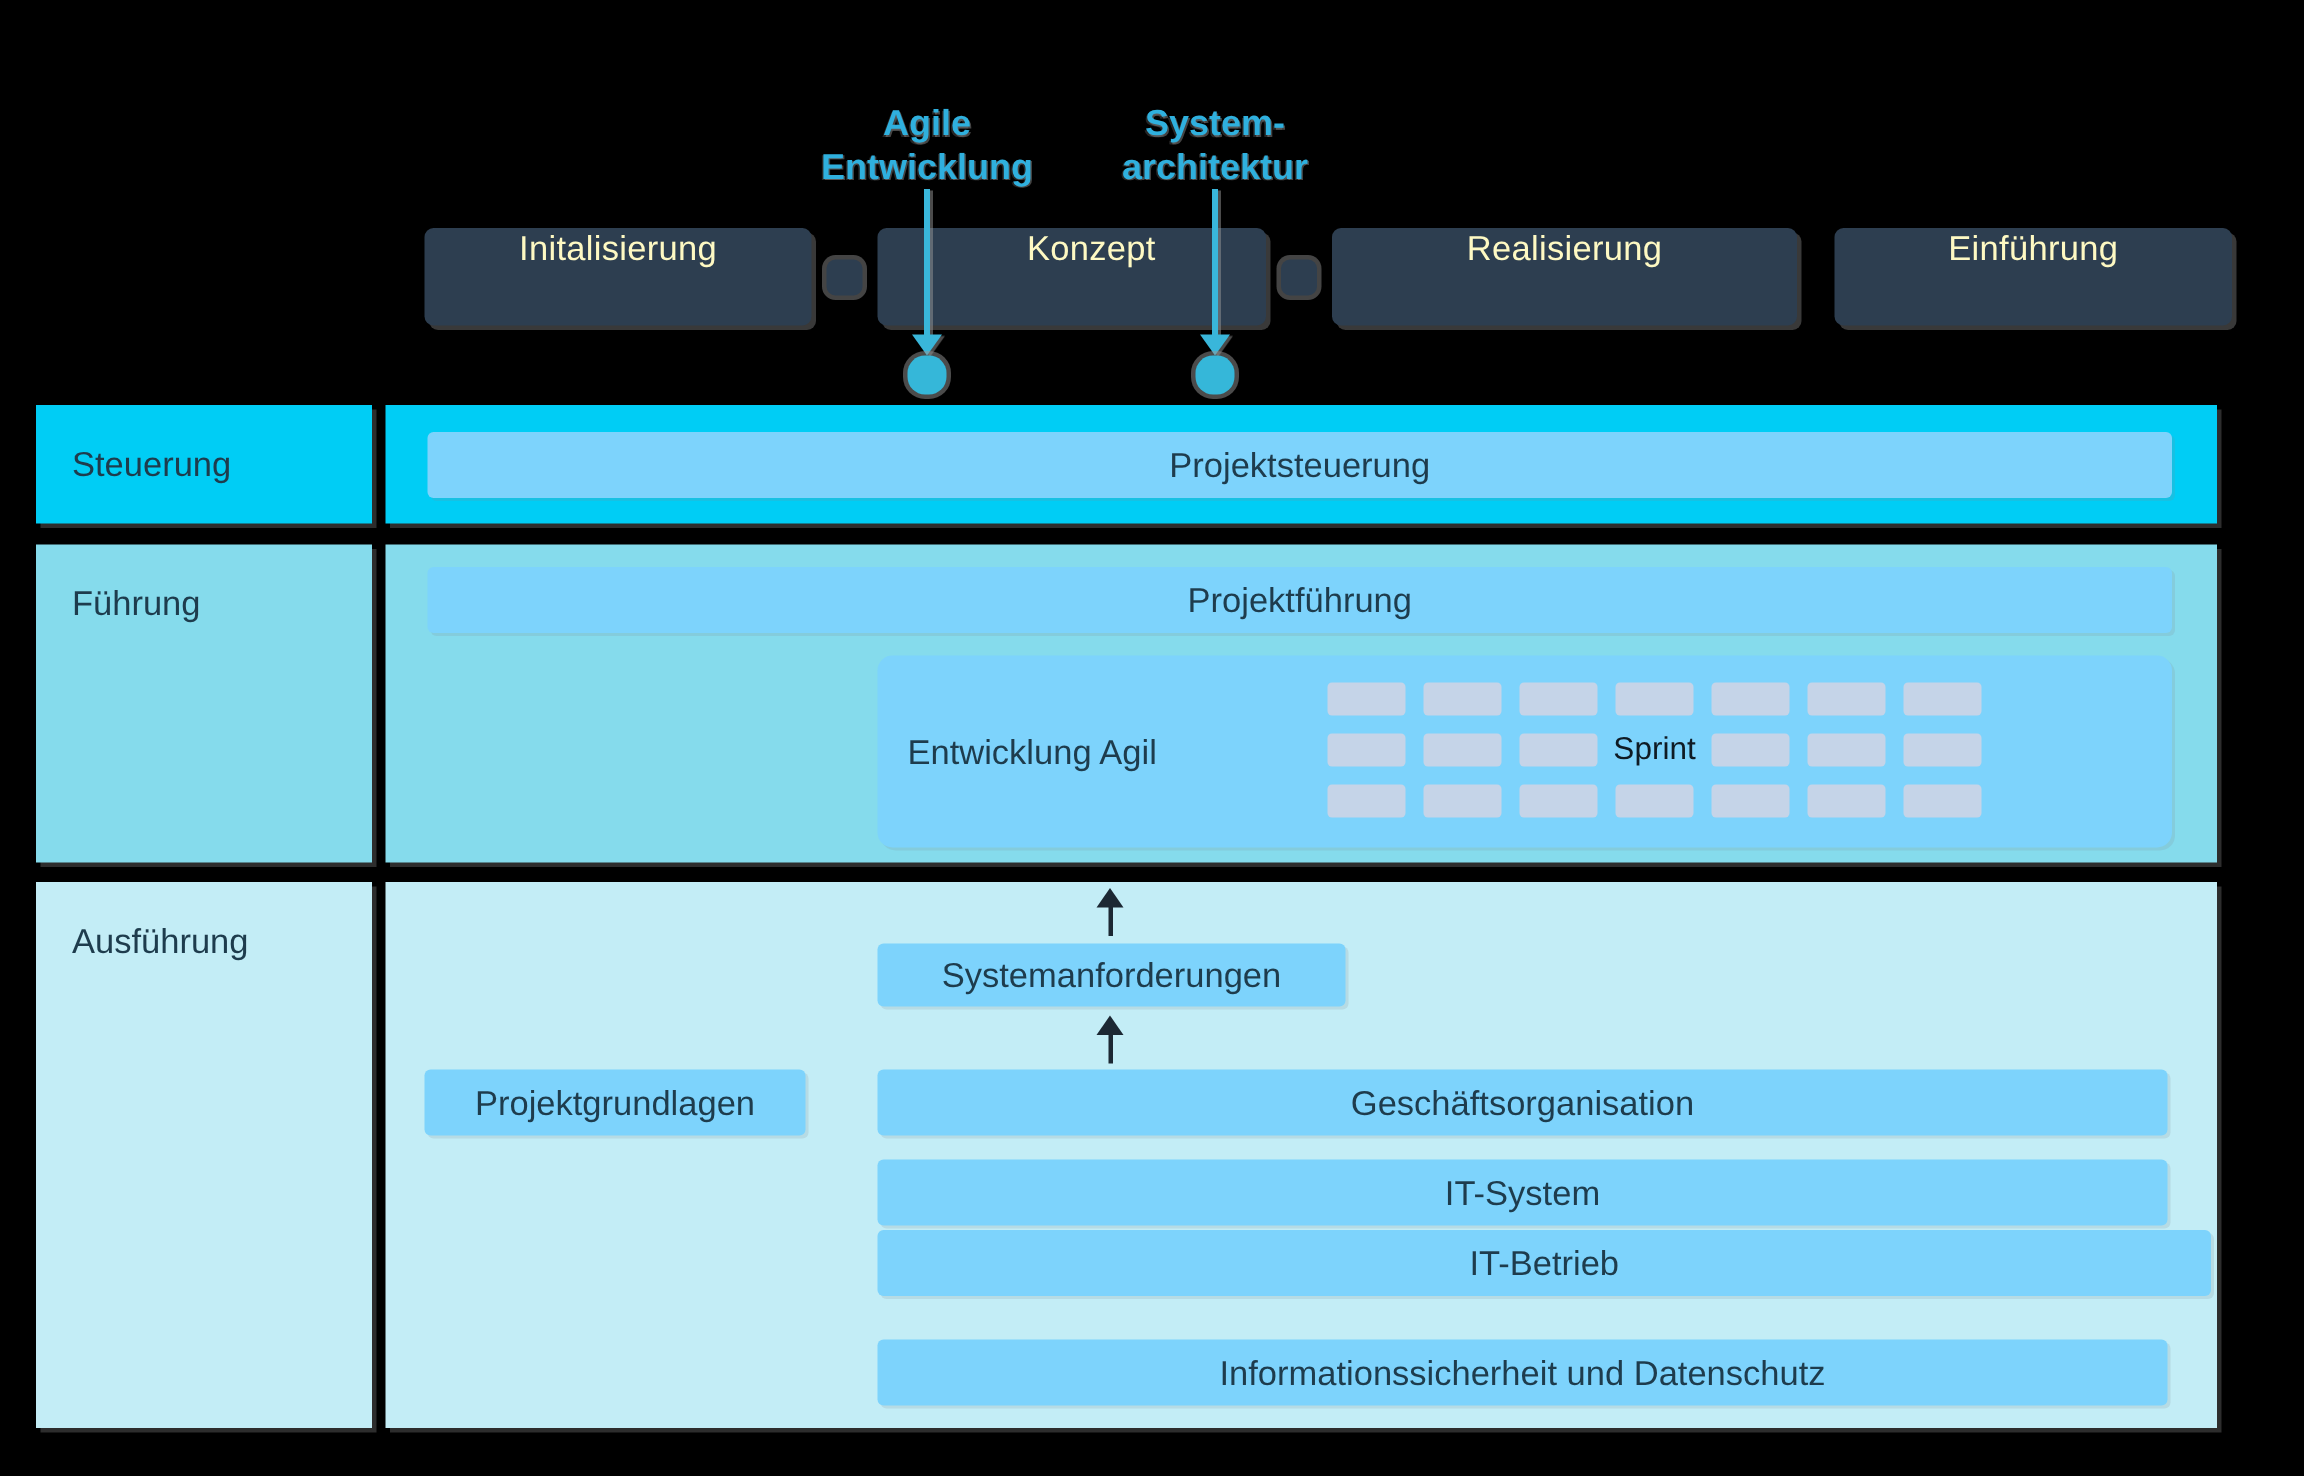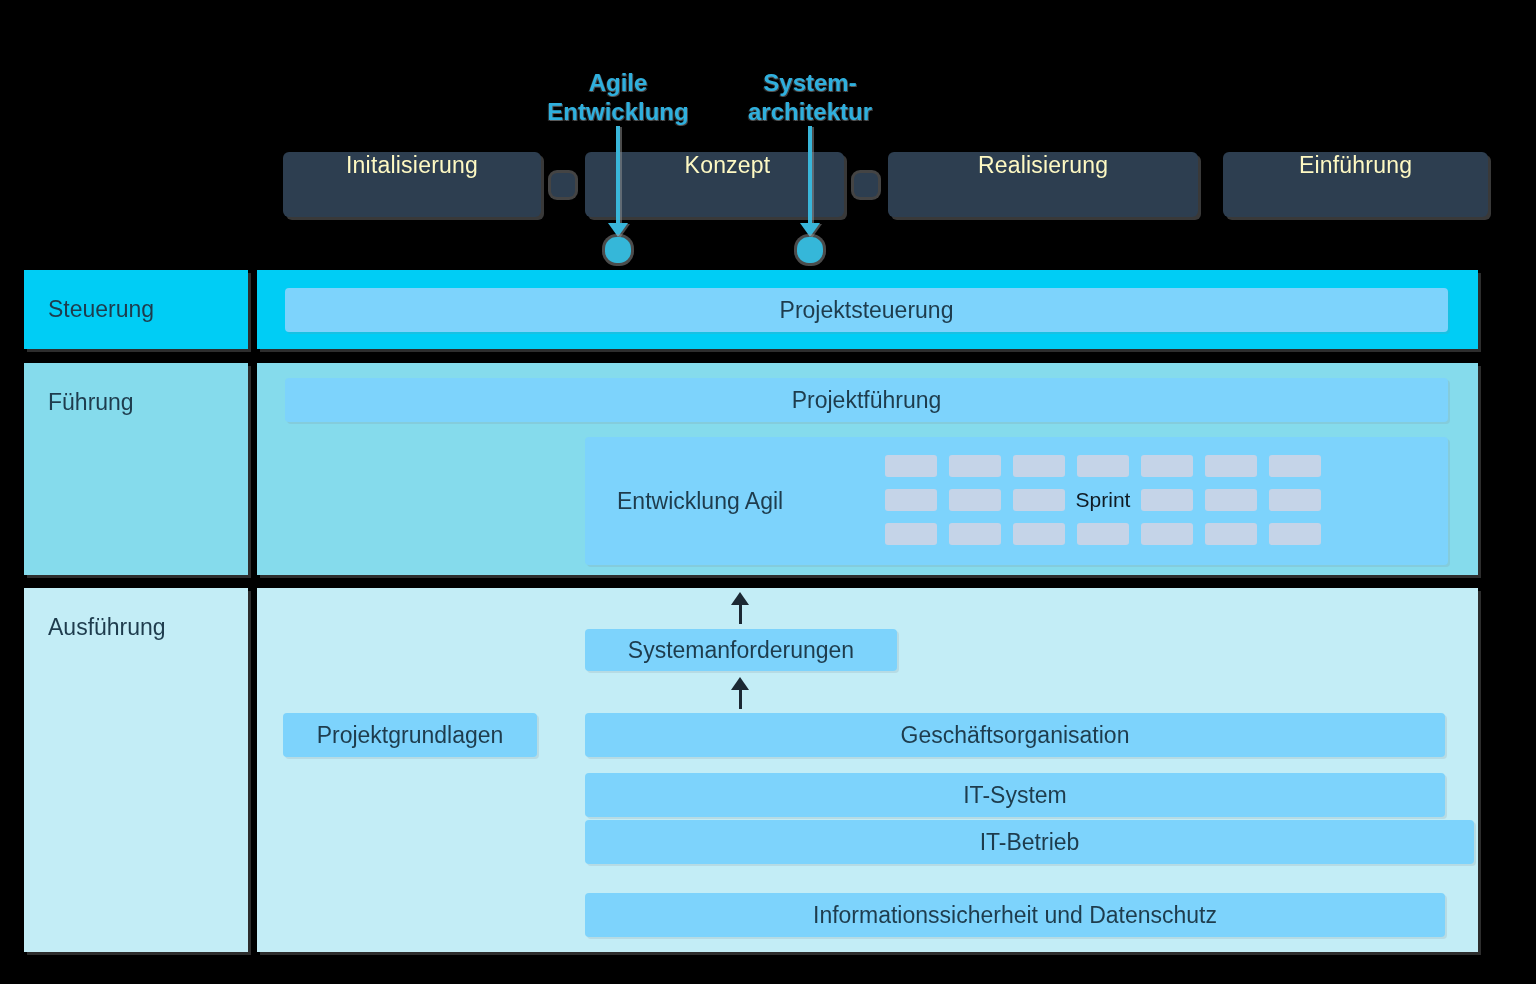--- a/index.html
+++ b/index.html
@@ -51,21 +51,21 @@
   .bg-steuerung{background:#00cdf5;}
   .bg-fuehrung{background:#85dbec;}
   .bg-ausfuehrung{background:#c3edf6;}
 
   .white-bar{
     background:#7dd3fc;border-radius:4px;color:#1e3c4d;
     font-size:23px;font-weight:500;
     display:flex;align-items:center;justify-content:center;
     box-shadow:2px 2px 0 rgba(130,140,150,.18);
   }
-  .white-bar.left-text{justify-content:flex-start;padding-left:32px;}
+  .white-bar.left-text{justify-content:flex-start;padding-left:20px;border-radius:10px;}
 
   
   .sprint-grid{
     left:300px;top:18px;display:grid;
     grid-template-columns:repeat(7,52px);grid-auto-rows:22px;
     column-gap:17px;row-gap:13px;gap:12px;
   }
   .sprint-block{background:#c5d4e8;border-radius:3px;}
   .sprint-label-cell{
     display:flex;align-items:center;justify-content:center;overflow:visible;

